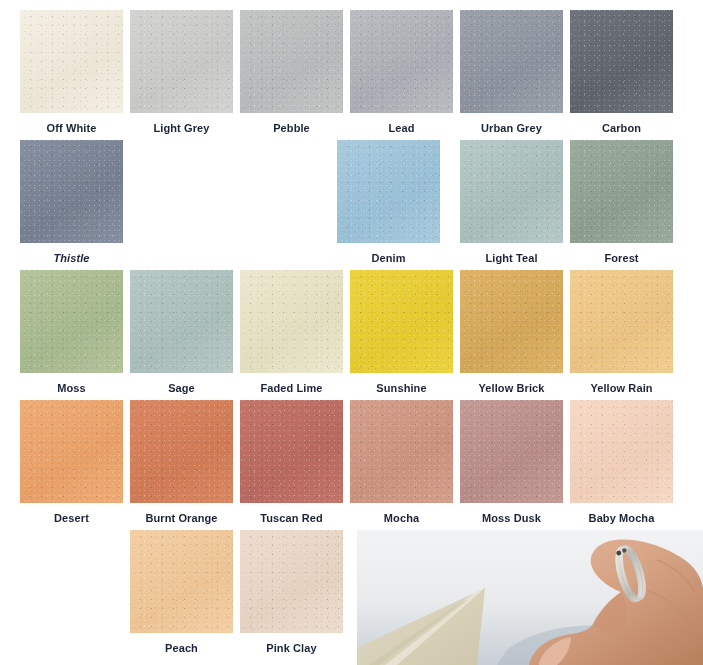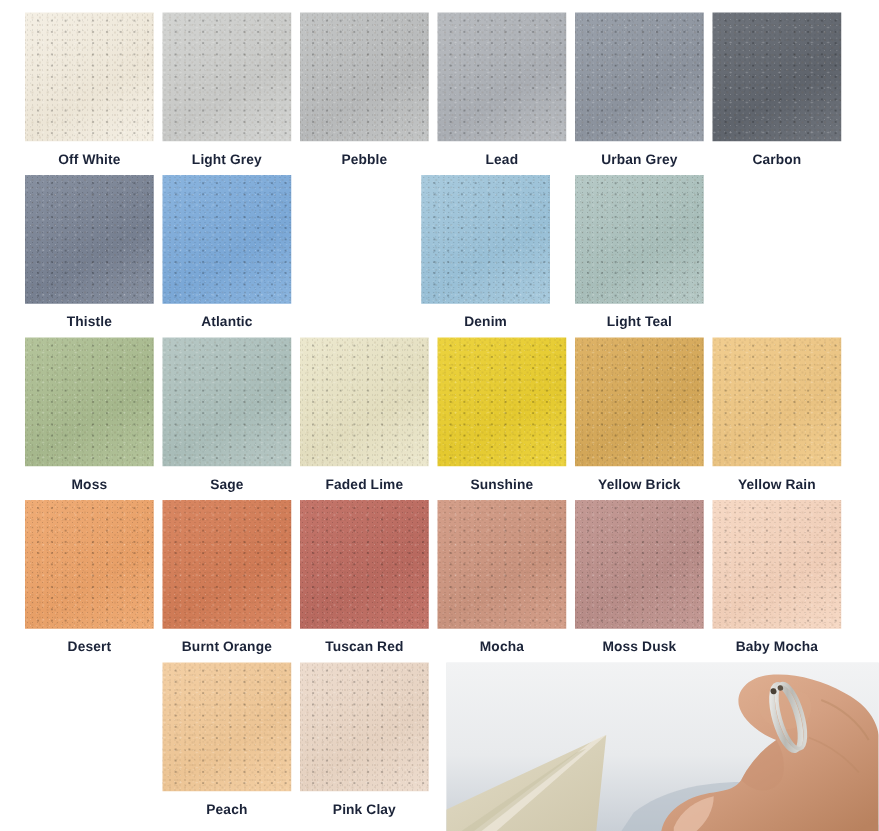--- a/index.html
+++ b/index.html
@@ -88,35 +88,35 @@
       <div class="swatch-label">Lead</div>
     </div>
     <div class="swatch-cell" style="left: 460px; top: 10px;">
       <div class="swatch-chip" style="background: linear-gradient(150deg, rgb(154, 161, 171) 0%, rgb(139, 146, 157) 60%, rgb(154, 161, 171) 100%);"></div>
       <div class="swatch-label">Urban Grey</div>
     </div>
     <div class="swatch-cell" style="left: 570px; top: 10px;">
       <div class="swatch-chip" style="background: linear-gradient(150deg, rgb(111, 116, 124) 0%, rgb(95, 100, 108) 60%, rgb(111, 116, 124) 100%);"></div>
       <div class="swatch-label">Carbon</div>
     </div>
-    <div class="swatch-cell" style="left: 20px; top: 140px;">
+    <div class="swatch-cell" style="left: 20px; top: 140px; font-style: italic;">
       <div class="swatch-chip" style="background: linear-gradient(150deg, rgb(135, 144, 160) 0%, rgb(118, 127, 144) 60%, rgb(135, 144, 160) 100%);"></div>
       <div class="swatch-label">Thistle</div>
-    </div>
-    <div class="swatch-cell" style="left: 130px; top: 140px;">
-      <div class="swatch-chip" style="background: linear-gradient(150deg, rgb(138, 180, 222) 0%, rgb(122, 167, 214) 60%, rgb(138, 180, 222) 100%);"></div>
-      <div class="swatch-label">Atlantic</div>
     </div>
     <div class="swatch-cell" style="left: 337px; top: 140px;">
       <div class="swatch-chip" style="background: linear-gradient(150deg, rgb(168, 202, 221) 0%, rgb(152, 191, 214) 60%, rgb(168, 202, 221) 100%);"></div>
       <div class="swatch-label">Denim</div>
     </div>
     <div class="swatch-cell" style="left: 460px; top: 140px;">
       <div class="swatch-chip" style="background: linear-gradient(150deg, rgb(182, 201, 198) 0%, rgb(167, 189, 185) 60%, rgb(182, 201, 198) 100%);"></div>
       <div class="swatch-label">Light Teal</div>
+    </div>
+    <div class="swatch-cell" style="left: 570px; top: 140px;">
+      <div class="swatch-chip" style="background: linear-gradient(150deg, rgb(154, 171, 156) 0%, rgb(139, 158, 142) 60%, rgb(154, 171, 156) 100%);"></div>
+      <div class="swatch-label">Forest</div>
     </div>
     <div class="swatch-cell" style="left: 20px; top: 270px;">
       <div class="swatch-chip" style="background: linear-gradient(150deg, rgb(180, 196, 155) 0%, rgb(165, 183, 140) 60%, rgb(180, 196, 155) 100%);"></div>
       <div class="swatch-label">Moss</div>
     </div>
     <div class="swatch-cell" style="left: 130px; top: 270px;">
       <div class="swatch-chip" style="background: linear-gradient(150deg, rgb(183, 200, 197) 0%, rgb(168, 188, 184) 60%, rgb(183, 200, 197) 100%);"></div>
       <div class="swatch-label">Sage</div>
     </div>
     <div class="swatch-cell" style="left: 240px; top: 270px;">

